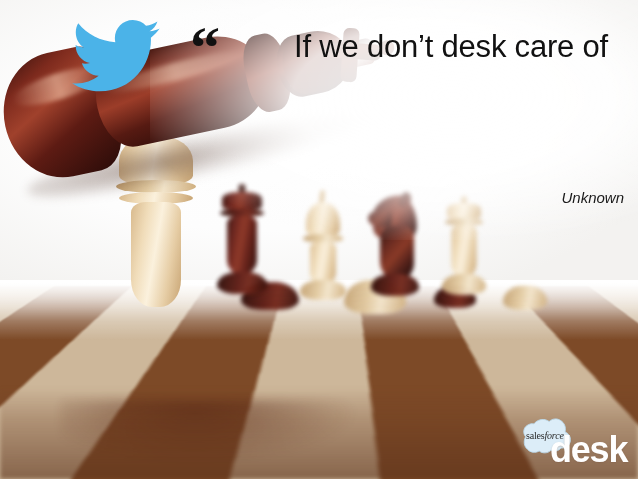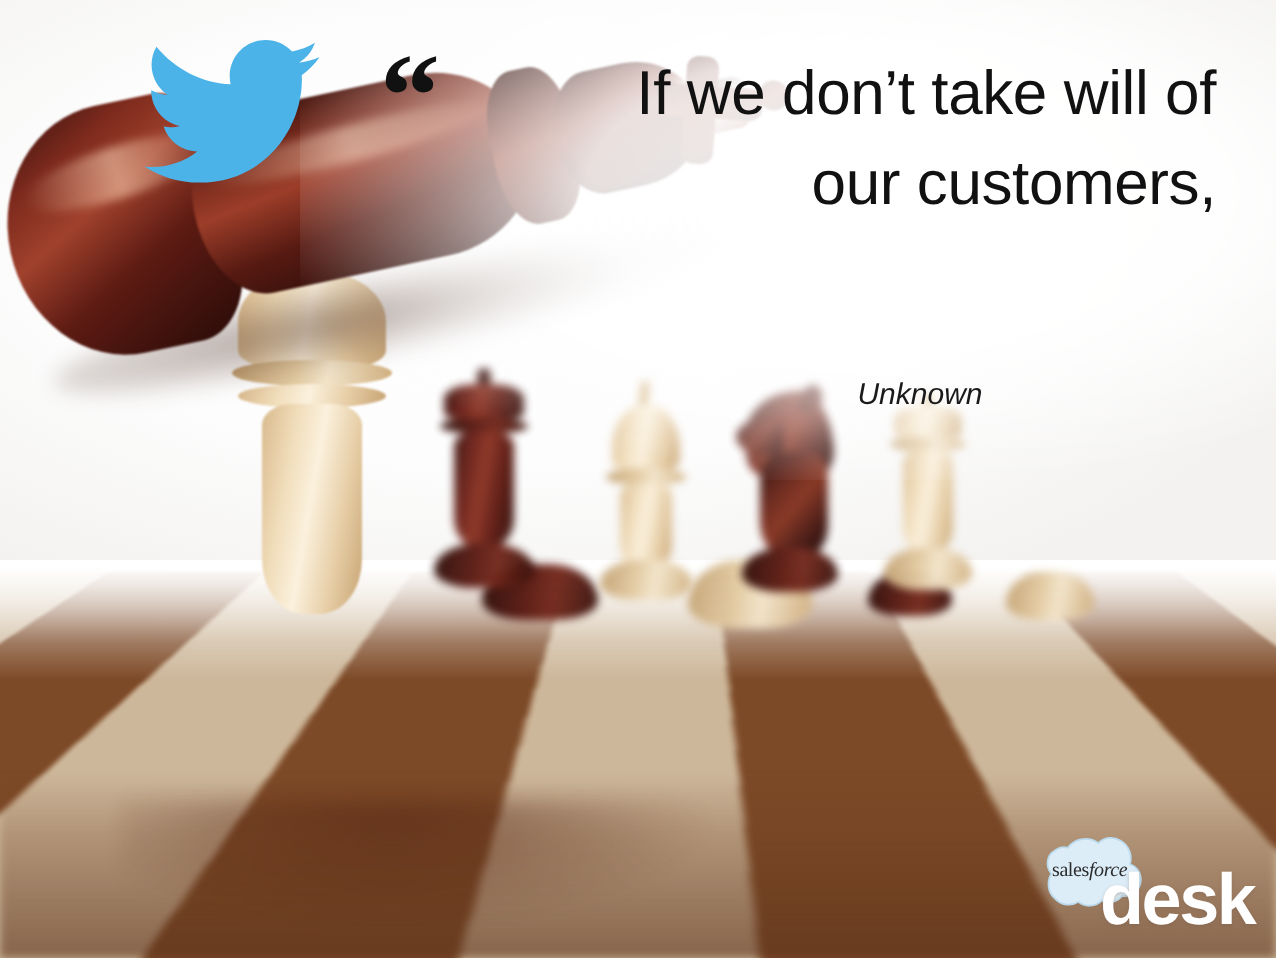--- a/index.html
+++ b/index.html
@@ -292,23 +292,23 @@
     font-size: 60px;
     font-weight: bold;
     line-height: 1;
     color: #111111;
     font-family: "Liberation Serif", serif;
   }
   .bold-part { font-weight: bold; }
 
   #attribution {
     position: absolute;
-    left: 306px; top: 189px;
+    left: 316px; top: 189px;
     width: 308px;
-    text-align: center;
+    text-align: right;
     font-size: 15px;
     font-style: italic;
     color: #1a1a1a;
   }
 
   
   #hashtag {
     position: absolute;
     left: 30px; top: 446px;
     font-size: 14px;
@@ -442,22 +442,21 @@
   </div>
 
   <div id="twitter-bird">
     <svg viewBox="0 0 100 82" xmlns="http://www.w3.org/2000/svg" aria-hidden="true">
       <path fill="#4BB3E8" d="M100 9.7c-3.7 1.6-7.6 2.7-11.8 3.2 4.2-2.5 7.5-6.5 9-11.3-4 2.4-8.4 4.1-13 5C80.4 2.5 75.1 0 69.2 0 57.9 0 48.7 9.2 48.7 20.5c0 1.6.2 3.2.5 4.7C32.3 24.4 17.1 16.2 7 3.8c-1.8 3-2.8 6.5-2.8 10.3 0 7.1 3.6 13.4 9.1 17.1-3.4-.1-6.5-1-9.3-2.6v.3c0 9.9 7.1 18.2 16.4 20.1-1.7.5-3.5.7-5.4.7-1.3 0-2.6-.1-3.9-.4 2.6 8.1 10.2 14 19.1 14.2-7 5.5-15.8 8.8-25.4 8.8-1.6 0-3.3-.1-4.8-.3 9 5.8 19.8 9.2 31.4 9.2 37.7 0 58.4-31.3 58.4-58.4 0-.9 0-1.8-.1-2.7 4-2.9 7.5-6.5 10.3-10.6z"></path>
     </svg>
   </div>
 
   <div id="quote-block">
     <div id="open-quote">“</div>
-    <div class="quote-line">If we don’t take will of</div>
-    <div class="quote-line">our customers,</div>
+    <div class="quote-line">If we don’t desk care of</div>
   </div>
 
   <div id="attribution">Unknown</div>
 
 
   <div id="desk-logo">
     <div id="cloud">
       <svg viewBox="0 0 120 68" xmlns="http://www.w3.org/2000/svg" aria-hidden="true">
         <path fill="#DCEDF8" stroke="#BBD9EC" stroke-width="1.5" d="M36 10c6-8 18-10 26-4 5-5 13-6 19-2 7 4 10 12 8 20 6 2 10 8 9 15-1 8-8 13-16 12-4 5-11 7-17 4-5 5-14 6-20 1-6 4-15 3-20-3-6-5-7-14-3-21-5-6-4-15 2-19 4-3 9-4 12-3z"></path>
       </svg>

